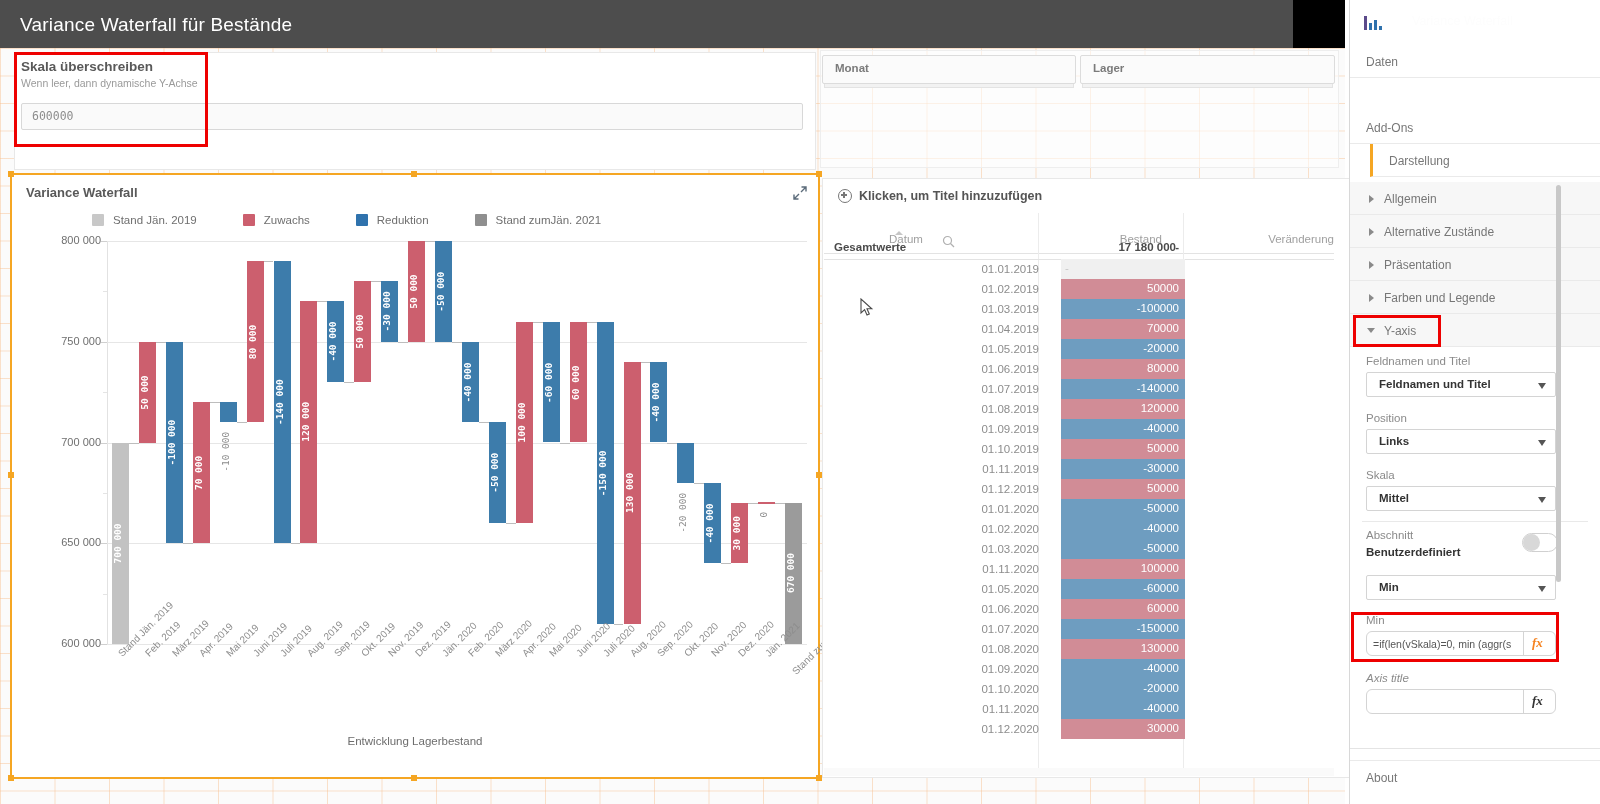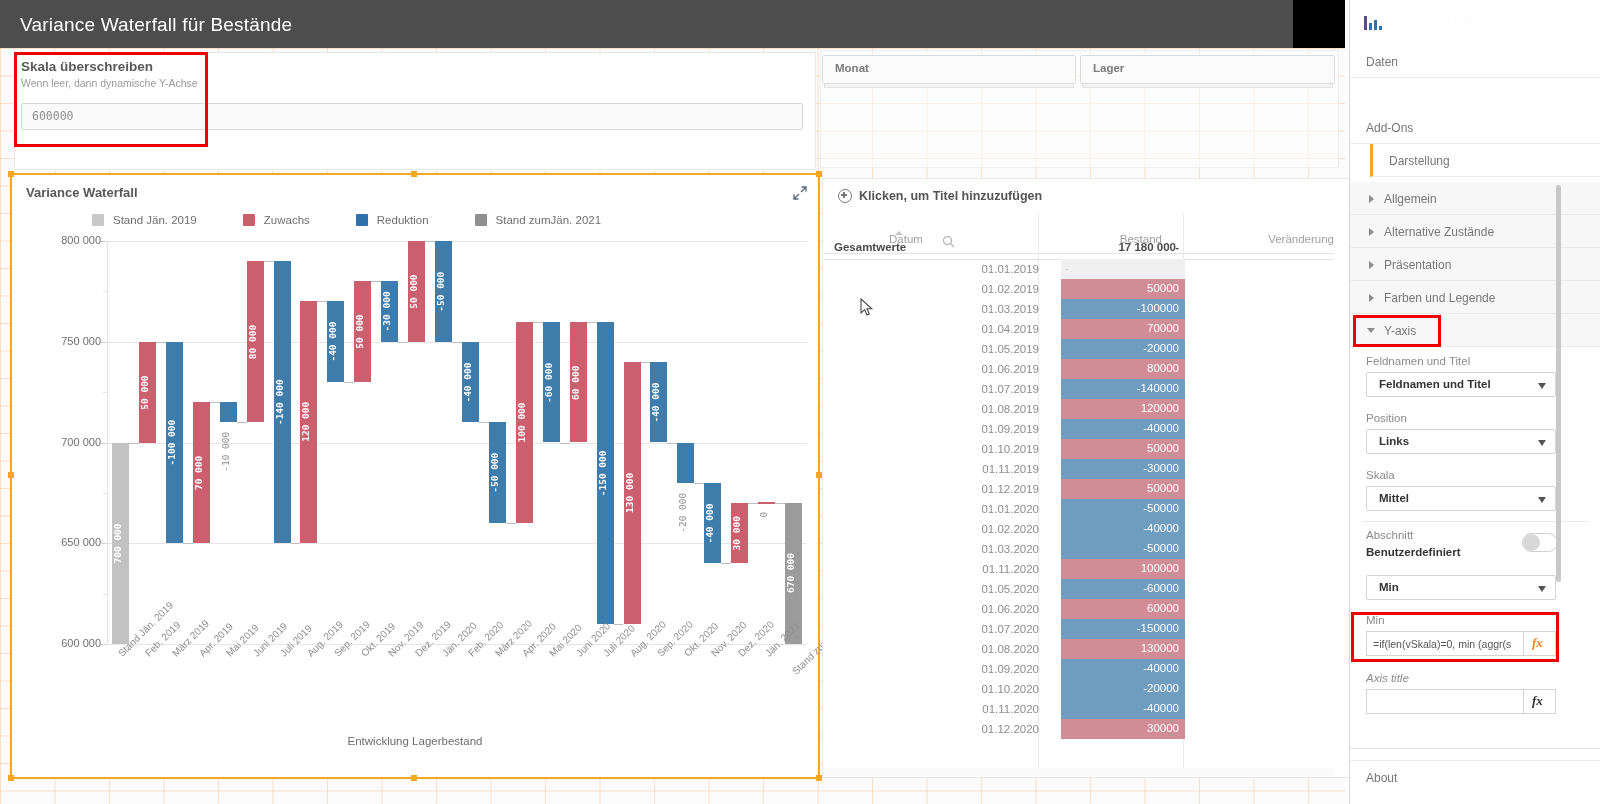--- a/index.html
+++ b/index.html
@@ -110,21 +110,21 @@
   .rp-sub .lbl{position:absolute;left:34px;top:10px;font-size:12px;color:#777;}
   .caret-r{position:absolute;left:19px;top:13px;width:0;height:0;border-top:4px solid transparent;border-bottom:4px solid transparent;border-left:5px solid #8a8a8a;}
   .caret-d{position:absolute;left:17px;top:14px;width:0;height:0;border-left:4px solid transparent;border-right:4px solid transparent;border-top:5px solid #8a8a8a;}
   .fld-lab{position:absolute;left:16px;font-size:11.5px;color:#8b8b8b;}
   .sel{position:absolute;left:16px;width:190px;height:25px;border:1px solid #d4d4d4;border-radius:2px;background:#fff;box-sizing:border-box;}
   .sel .sv{position:absolute;left:12px;top:5px;font-size:11.5px;font-weight:700;color:#333;}
   .sel .sc{position:absolute;right:9px;top:10px;width:0;height:0;border-left:4.5px solid transparent;border-right:4.5px solid transparent;border-top:6px solid #555;}
   #divider1{position:absolute;left:12px;top:521px;width:226px;height:1px;background:#e9e9e9;}
   #toggle{position:absolute;left:172px;top:533px;width:36px;height:19px;border-radius:10px;background:#fff;border:1px solid #d0d0d0;box-sizing:border-box;}
   #toggle .knob{position:absolute;left:0px;top:0px;width:17px;height:17px;border-radius:50%;background:#d8d8d8;}
-  .exprfield{position:absolute;left:16px;width:190px;height:25px;border:1px solid #d4d4d4;border-radius:0;background:#fff;box-sizing:border-box;}
+  .exprfield{position:absolute;left:16px;width:190px;height:25px;border:1px solid #d4d4d4;border-radius:6px;background:#fff;box-sizing:border-box;}
   .exprfield .etxt{position:absolute;left:6px;top:6px;font-size:10.5px;color:#555;white-space:nowrap;overflow:hidden;width:144px;}
   .exprfield .fxb{position:absolute;right:0;top:0;width:32px;height:23px;border-left:1px solid #d4d4d4;box-sizing:border-box;}
   .exprfield .fxb span{position:absolute;left:8px;top:3px;font-family:"Liberation Serif",serif;font-style:italic;font-weight:700;font-size:13px;}
   #redbox2{position:absolute;left:1353px;top:315px;width:88px;height:32px;border:3px solid #ee0000;box-sizing:border-box;pointer-events:none;}
   #redbox3{position:absolute;left:1351px;top:612px;width:208px;height:50px;border:3px solid #ee0000;box-sizing:border-box;pointer-events:none;}
   #rp-scroll{position:absolute;left:1556px;top:185px;width:5px;height:397px;background:#c8c8c8;border-radius:3px;}
   #rp-about{position:absolute;left:0;top:760px;width:250px;height:33px;border-top:1px solid #eaeaea;box-sizing:border-box;}
   #rp-about .lbl{position:absolute;left:16px;top:10px;font-size:12px;color:#777;}
   #rp-botline{position:absolute;left:0;top:748px;width:250px;height:1px;background:#e4e4e4;}
 

